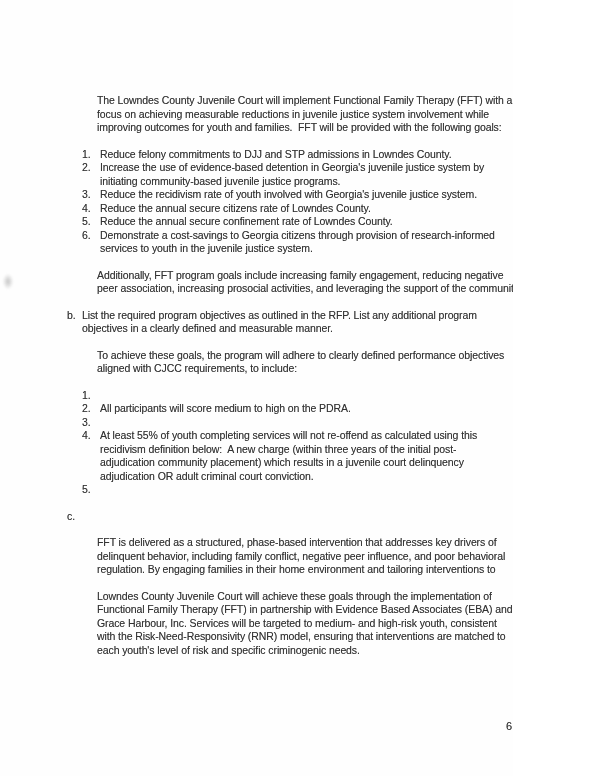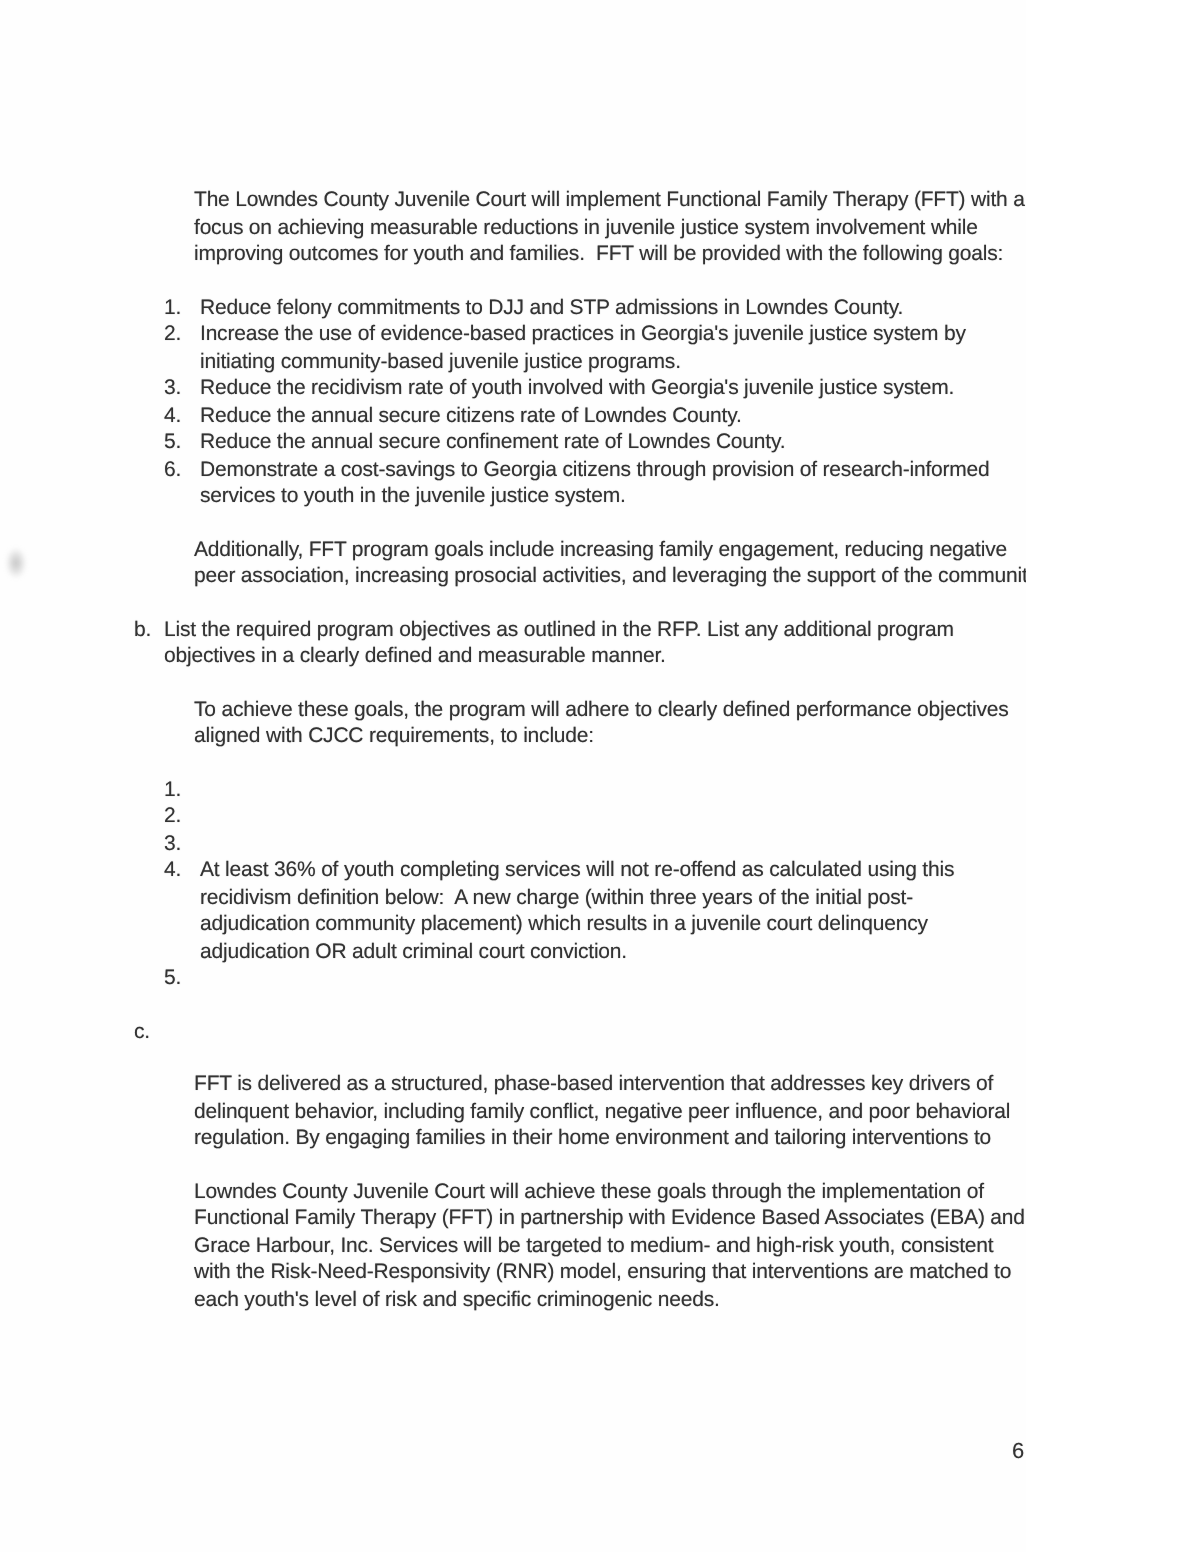--- a/index.html
+++ b/index.html
@@ -86,21 +86,21 @@
 focus on achieving measurable reductions in juvenile justice system involvement while
 improving outcomes for youth and families.  FFT will be provided with the following goals:</p>
 
     <ol class="numlist">
       <li class="numitem">
         <span class="marker">1.</span>
         <span class="itemtext">Reduce felony commitments to DJJ and STP admissions in Lowndes County.</span>
       </li>
       <li class="numitem">
         <span class="marker">2.</span>
-        <span class="itemtext">Increase the use of evidence-based practices in Georgia's juvenile justice system by
+        <span class="itemtext">Increase the use of evidence-based detention in Georgia's juvenile justice system by
 initiating community-based juvenile justice programs.</span>
       </li>
       <li class="numitem">
         <span class="marker">3.</span>
         <span class="itemtext">Reduce the recidivism rate of youth involved with Georgia's juvenile justice system.</span>
       </li>
       <li class="numitem">
         <span class="marker">4.</span>
         <span class="itemtext">Reduce the annual secure citizens rate of Lowndes County.</span>
       </li>
@@ -126,27 +126,28 @@
 
     <p class="para">To achieve these goals, the program will adhere to clearly defined performance objectives
 aligned with CJCC requirements, to include:</p>
 
     <ol class="numlist">
       <li class="numitem">
         <span class="marker">1.</span>
       </li>
       <li class="numitem">
         <span class="marker">2.</span>
+        <span class="itemtext">All participants will score medium to high on the PDRA.</span>
       </li>
       <li class="numitem">
         <span class="marker">3.</span>
       </li>
       <li class="numitem">
         <span class="marker">4.</span>
-        <span class="itemtext">At least 36% of youth completing services will not re-offend as calculated using this
+        <span class="itemtext">At least 55% of youth completing services will not re-offend as calculated using this
 recidivism definition below:  A new charge (within three years of the initial post-
 adjudication community placement) which results in a juvenile court delinquency
 adjudication OR adult criminal court conviction.</span>
       </li>
       <li class="numitem">
         <span class="marker">5.</span>
       </li>
     </ol>
 
     <div class="letter-item">

